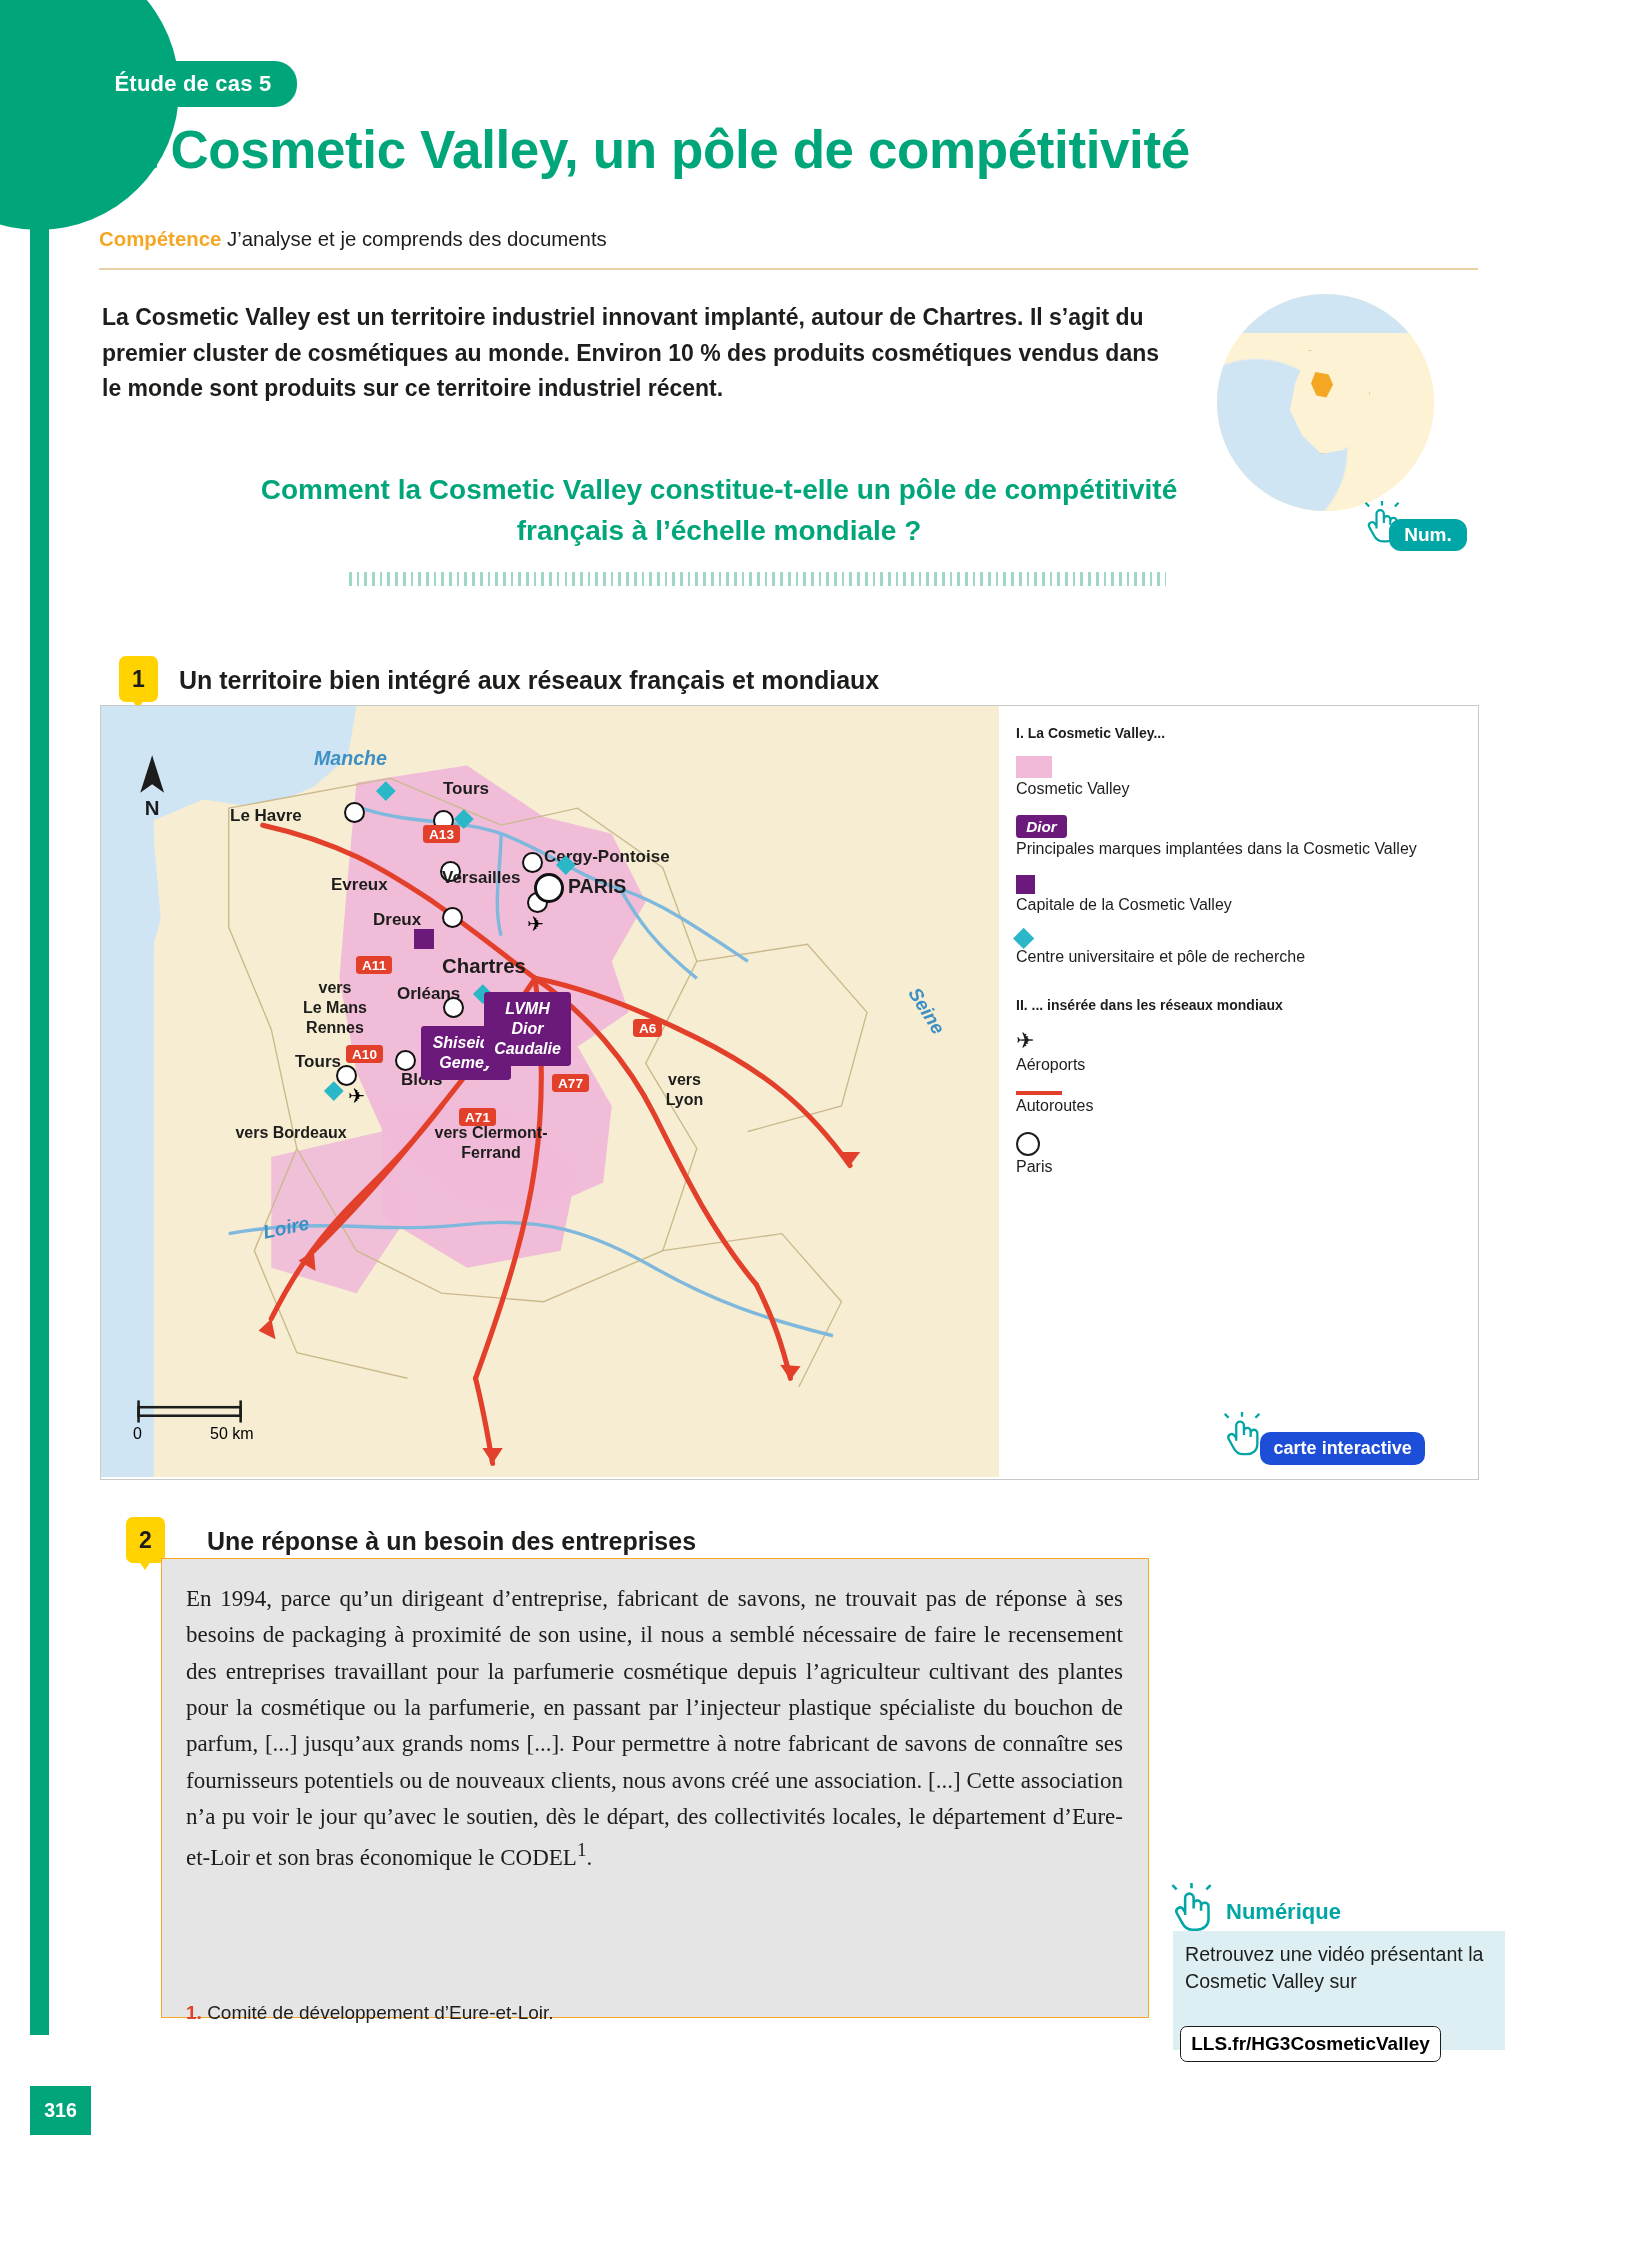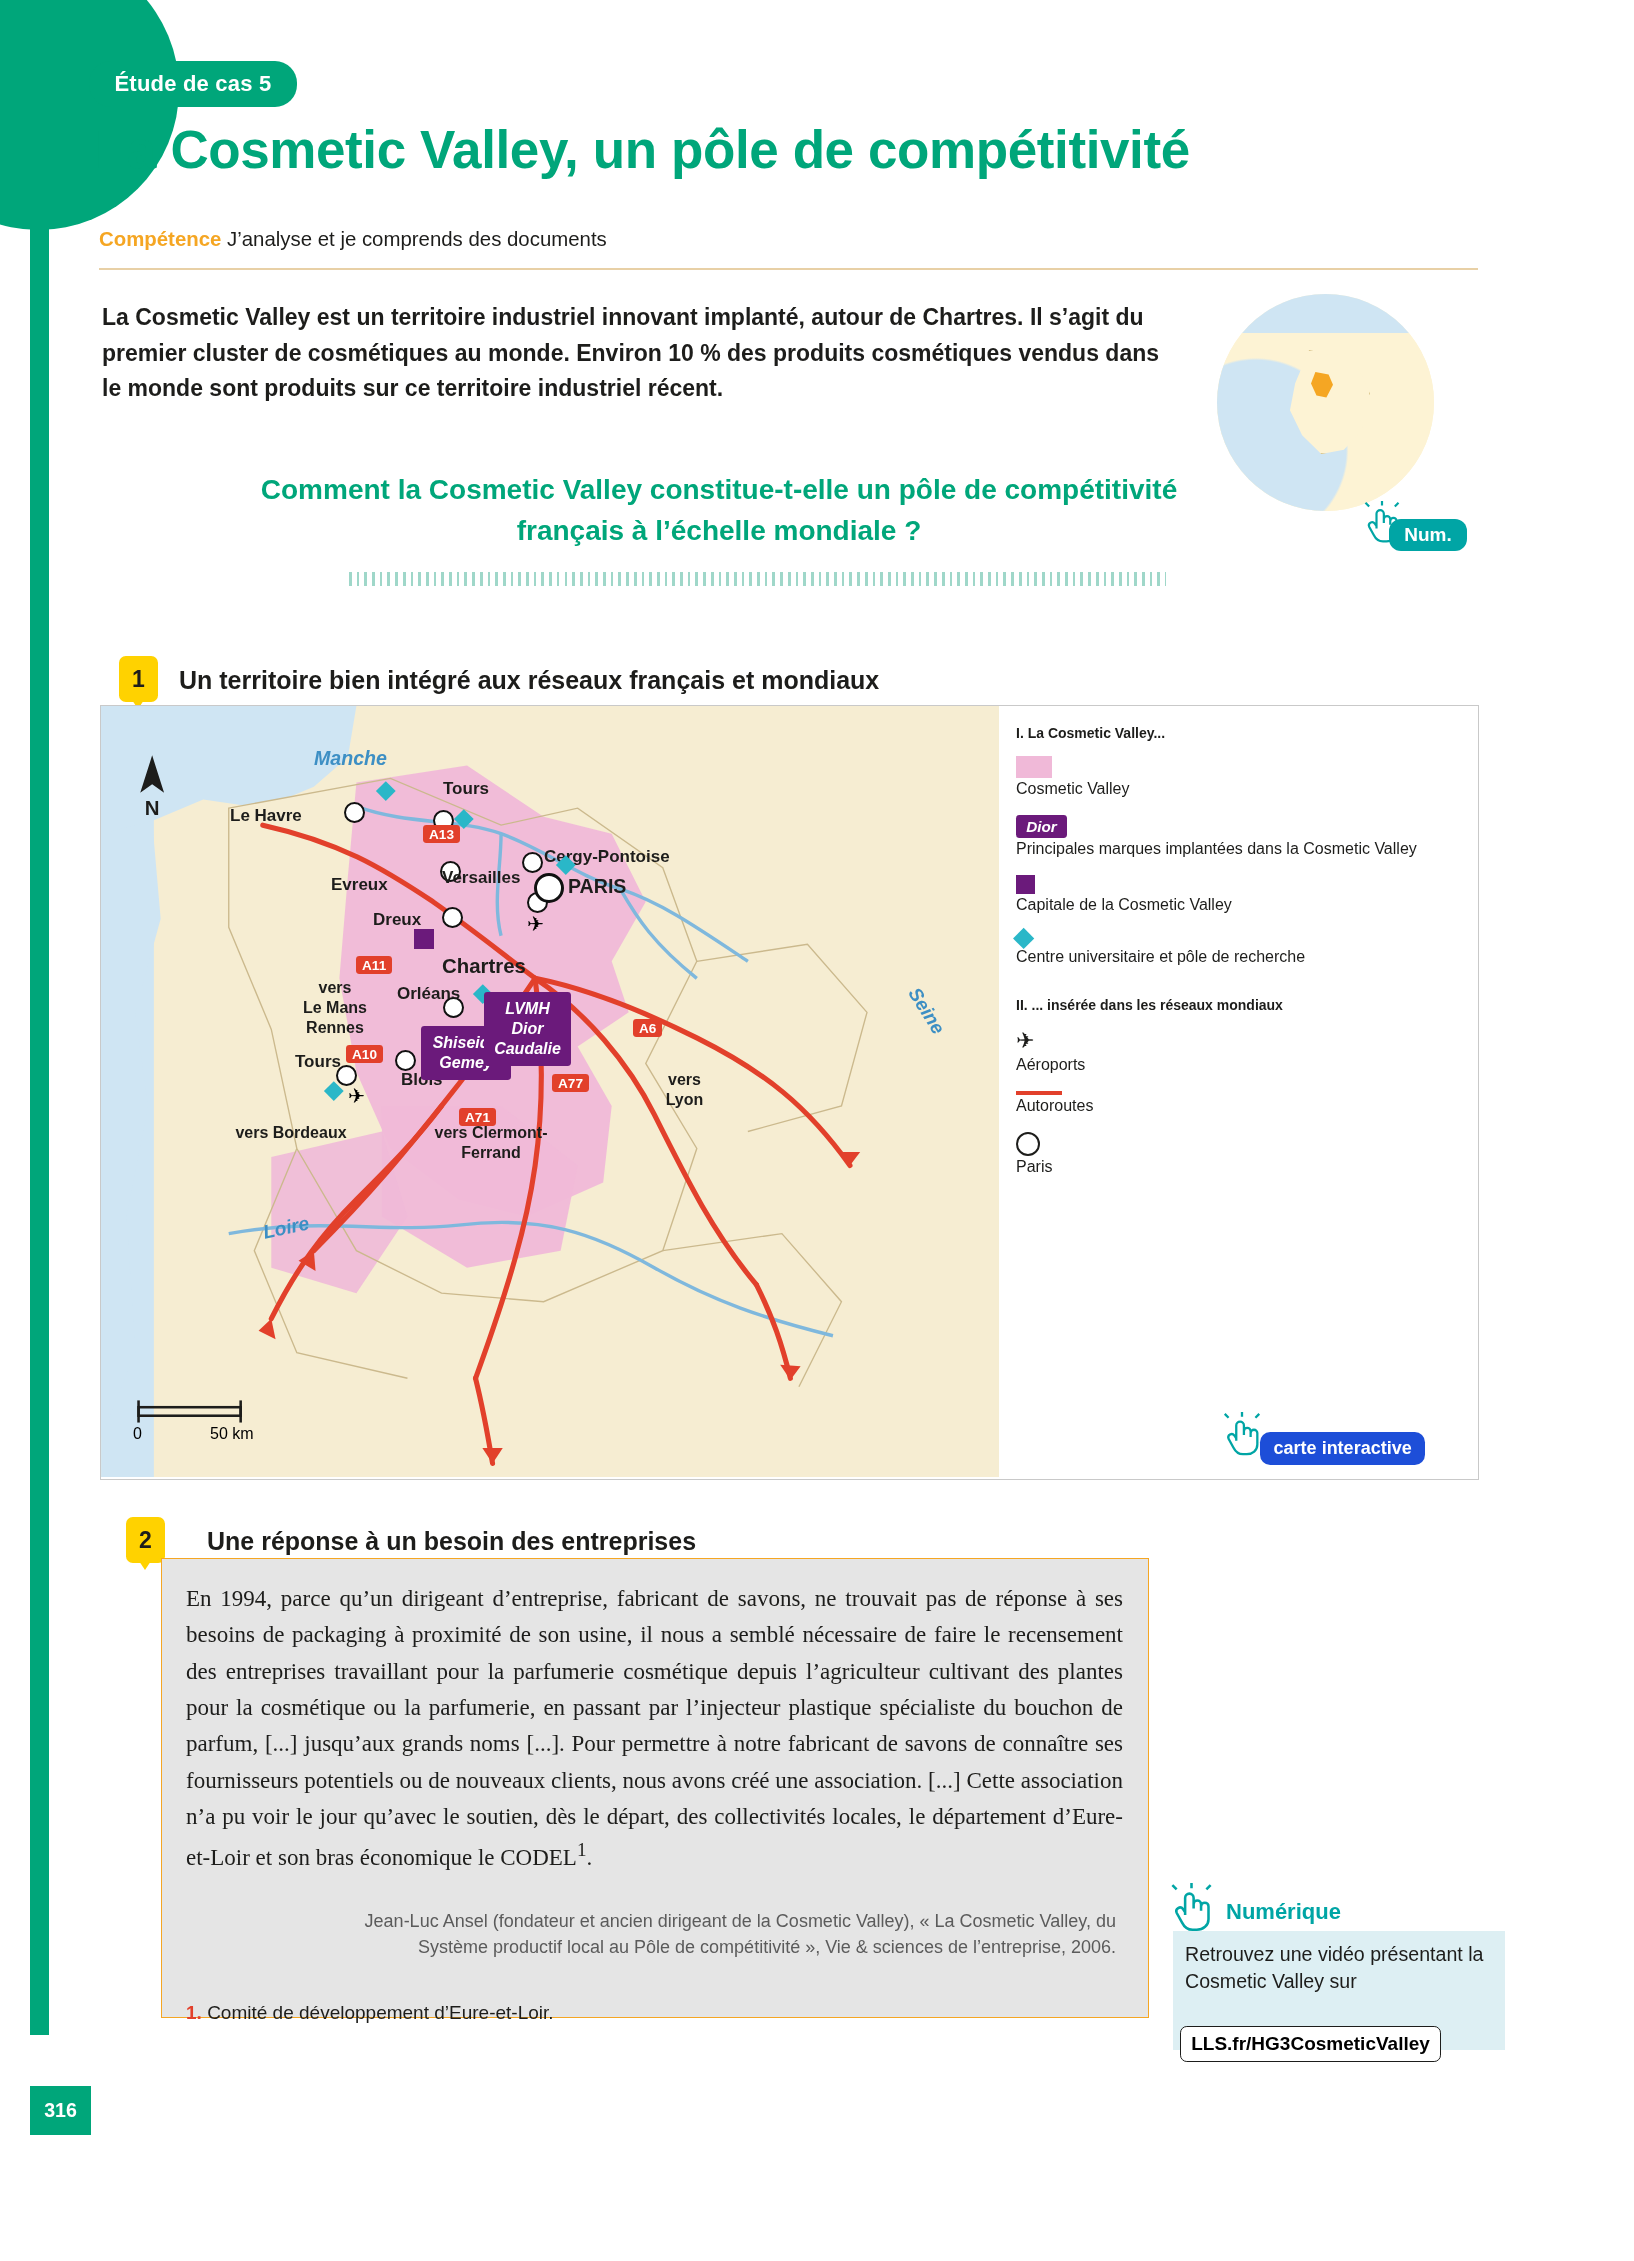--- a/index.html
+++ b/index.html
@@ -389,21 +389,20 @@
 </svg>
 <div class="carte-pill">carte interactive</div>
 
 <div class="doc-num" style="left:126px;top:1517px;">2</div>
 <div class="doc-title" style="left:167px;top:1527px;margin-left:40px;">Une réponse à un besoin des entreprises</div>
 
 <div class="quote-box">
   <div class="quote-text">
     <span>En 1994, parce qu’un dirigeant d’entreprise, fabricant de savons, ne trouvait pas de réponse à ses besoins de packaging à proximité de son usine, il nous a semblé nécessaire de faire le recensement des entreprises travaillant pour la parfumerie cosmétique depuis l’agriculteur cultivant des plantes pour la cosmétique ou la parfumerie, en passant par l’injecteur plastique spécialiste du bouchon de parfum, [...] jusqu’aux grands noms [...]. Pour permettre à notre fabricant de savons de connaître ses fournisseurs potentiels ou de nouveaux clients, nous avons créé une association. [...] Cette association n’a pu voir le jour qu’avec le soutien, dès le départ, des collectivités locales, le département d’Eure-et-Loir et son bras économique le CODEL</span><sup>1</sup><span>.</span>
   </div>
-  <div class="src">Jean-Luc Ansel (fondateur et ancien dirigeant de la Cosmetic Valley), « La Cosmetic Valley, du Système productif local au Pôle de compétitivité », Vie &amp; sciences de l’entreprise, 2006.</div>
   <div class="footnote">
     <b>1.</b>
     <span>Comité de développement d’Eure-et-Loir.</span>
   </div>
 </div>
 
 <svg class="num-hand" viewBox="0 0 48 48" fill="none" stroke="currentColor" stroke-width="2.4">
   <path d="M10 6 L6 2 M24 5 L24 0 M38 6 L42 2"></path>
   <path d="M18 30 V14a4 4 0 1 1 8 0v10m0-4a3.5 3.5 0 0 1 7 0v6m0-4a3.5 3.5 0 0 1 7 0v12c0 6-5 10-11 10h-4c-5 0-8-3-10-7l-5-9a3.5 3.5 0 0 1 6-3.5l2 3"></path>
 </svg>

